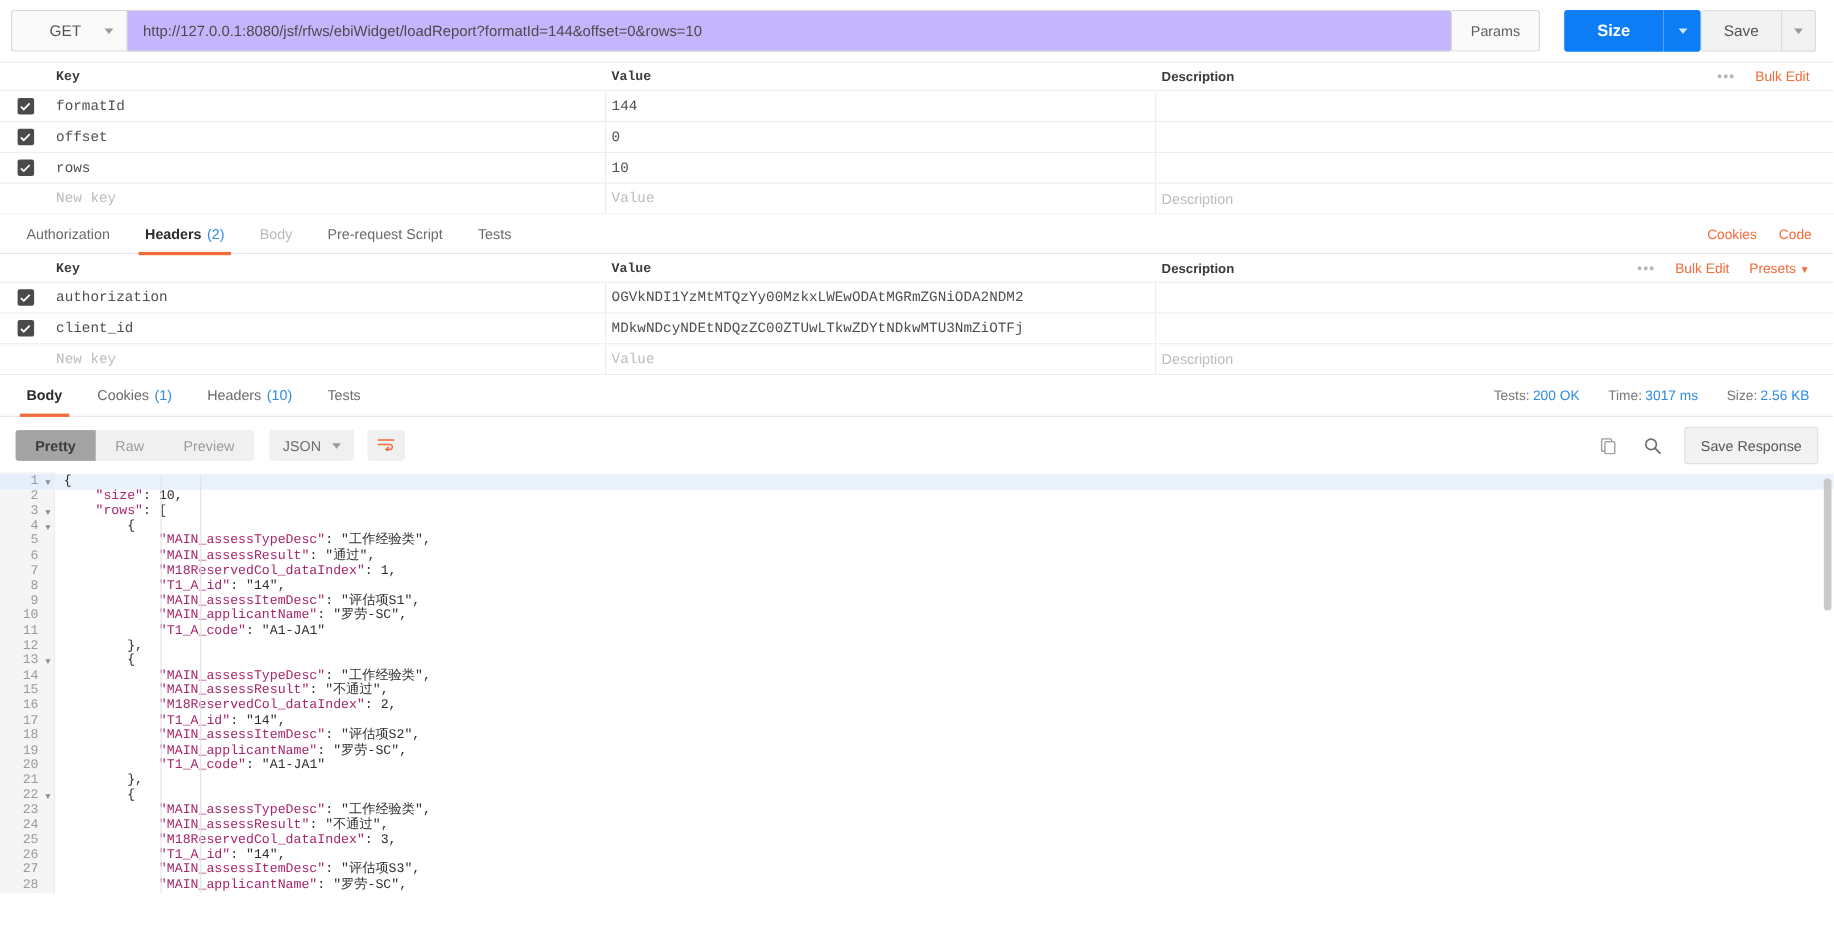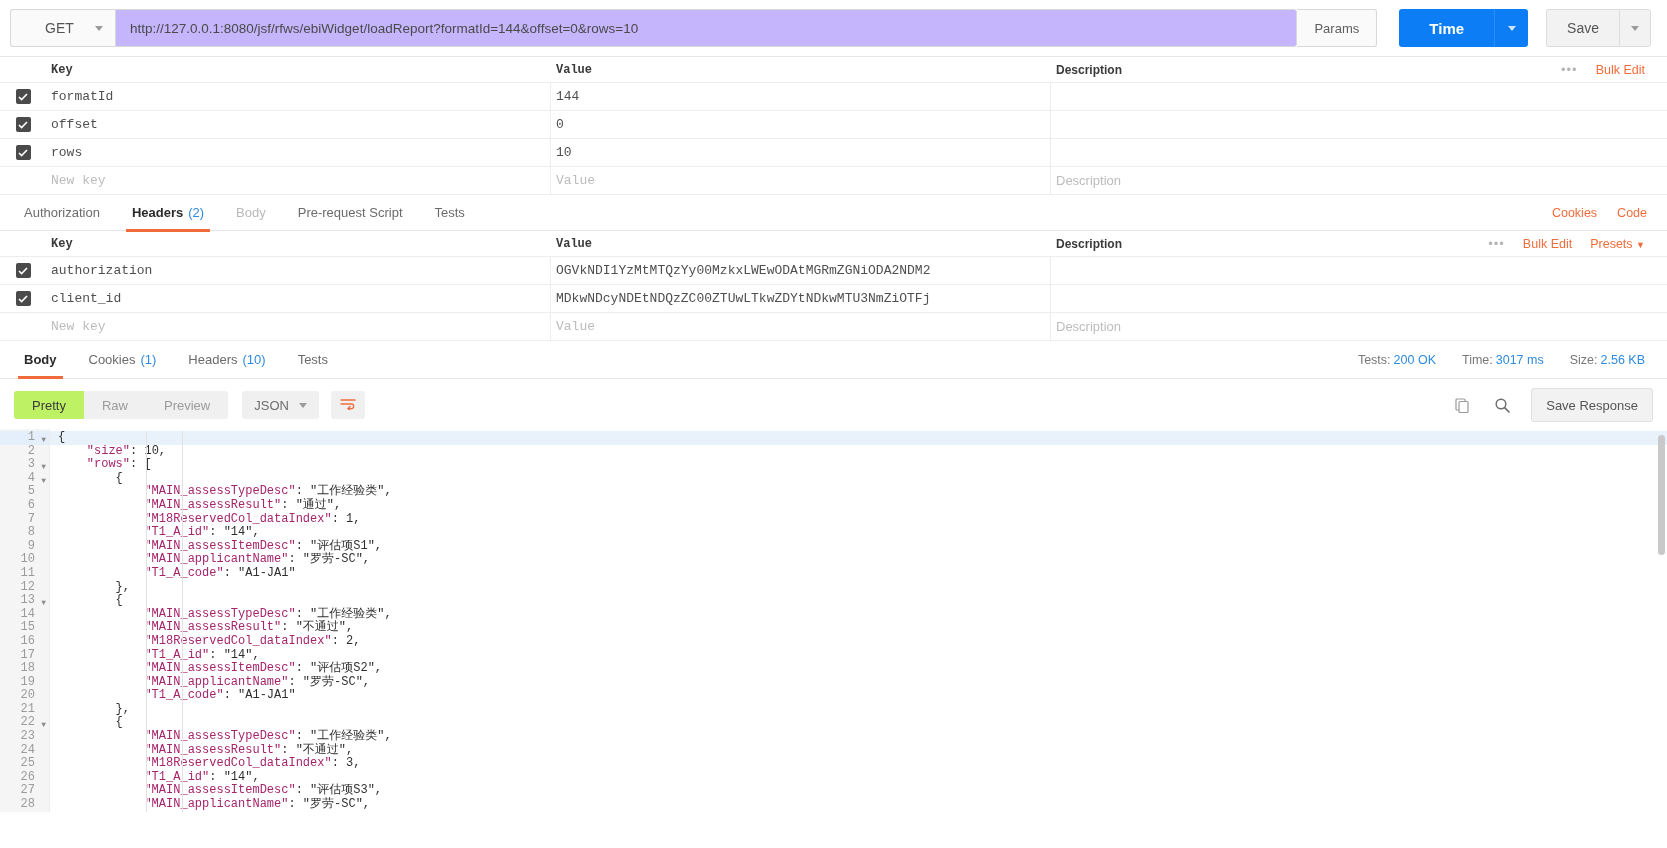--- a/index.html
+++ b/index.html
@@ -34,21 +34,21 @@
   .send-btn {
     background:#0d7df5; color:#fff; font-weight:bold; font-size:15px;
     height:38px; padding:0 30px; display:flex; align-items:center;
     border-radius:3px 0 0 3px;
   }
   .send-caret {
     background:#0d7df5; width:34px; height:38px; border-radius:0 3px 3px 0;
     display:flex; align-items:center; justify-content:center; border-left:1px solid #2b8ef7;
   }
   .send-caret .caret { border-top-color:#cfe4fd; }
-  .save-group { display:flex; margin-left:18px; margin-right:4px; }
+  .save-group { display:flex; margin-left:0; margin-right:4px; }
   .save-btn {
     background:#f2f2f2; border:1px solid #dcdcdc; border-right:none; color:#555;
     height:38px; padding:0 20px; display:flex; align-items:center; font-size:14px;
     border-radius:3px 0 0 3px;
   }
   .save-caret {
     background:#f2f2f2; border:1px solid #dcdcdc; width:32px; height:38px;
     border-radius:0 3px 3px 0; display:flex; align-items:center; justify-content:center;
   }
 
@@ -94,21 +94,21 @@
   .resp-tabs {
     display:flex; align-items:center; height:38px; border-bottom:1px solid #e6e6e6;
     background:#fff; padding-left:8px;
   }
   .status-group { margin-left:auto; display:flex; gap:26px; padding-right:22px; font-size:12.5px; color:#777; }
   .status-group b { color:#2f8ae0; font-weight:normal; margin-left:3px; }
 
   .resp-toolbar { display:flex; align-items:center; height:40px; padding:0 14px; margin-top:6px; }
   .seg { display:flex; background:#f0f0f0; border-radius:3px; overflow:hidden; }
   .seg span { padding:0 18px; height:28px; display:flex; align-items:center; font-size:13px; color:#9b9b9b; }
-  .seg span.on { color:#3b3b3b; background:#bef264; }
+  .seg span.on { color:#3b3b3b; background:#a3a3a3;font-weight:bold; }
   .fmt-select {
     margin-left:14px; background:#f0f0f0; border-radius:3px; height:28px;
     display:flex; align-items:center; gap:10px; padding:0 12px; color:#6d6d6d; font-size:13px;
   }
   .wrap-btn {
     margin-left:12px; background:#f0f0f0; border-radius:3px; height:28px; width:34px;
     display:flex; align-items:center; justify-content:center;
   }
   .tool-right { margin-left:auto; display:flex; align-items:center; gap:18px; }
   .icon-btn { width:22px; height:22px; display:flex; align-items:center; justify-content:center; }
@@ -134,21 +134,21 @@
 <div class="urlbar">
   <div class="method-box">
     <span>GET</span>
     <span class="caret"></span>
   </div>
   <div class="url-input">
     <span>http://127.0.0.1:8080/jsf/rfws/ebiWidget/loadReport?formatId=144&amp;offset=0&amp;rows=10</span>
   </div>
   <div class="params-btn">Params</div>
   <div class="send-group">
-    <div class="send-btn">Time</div>
+    <div class="send-btn">Size</div>
     <div class="send-caret">
       <span class="caret"></span>
     </div>
   </div>
   <div class="save-group">
     <div class="save-btn">Save</div>
     <div class="save-caret">
       <span class="caret"></span>
     </div>
   </div>

